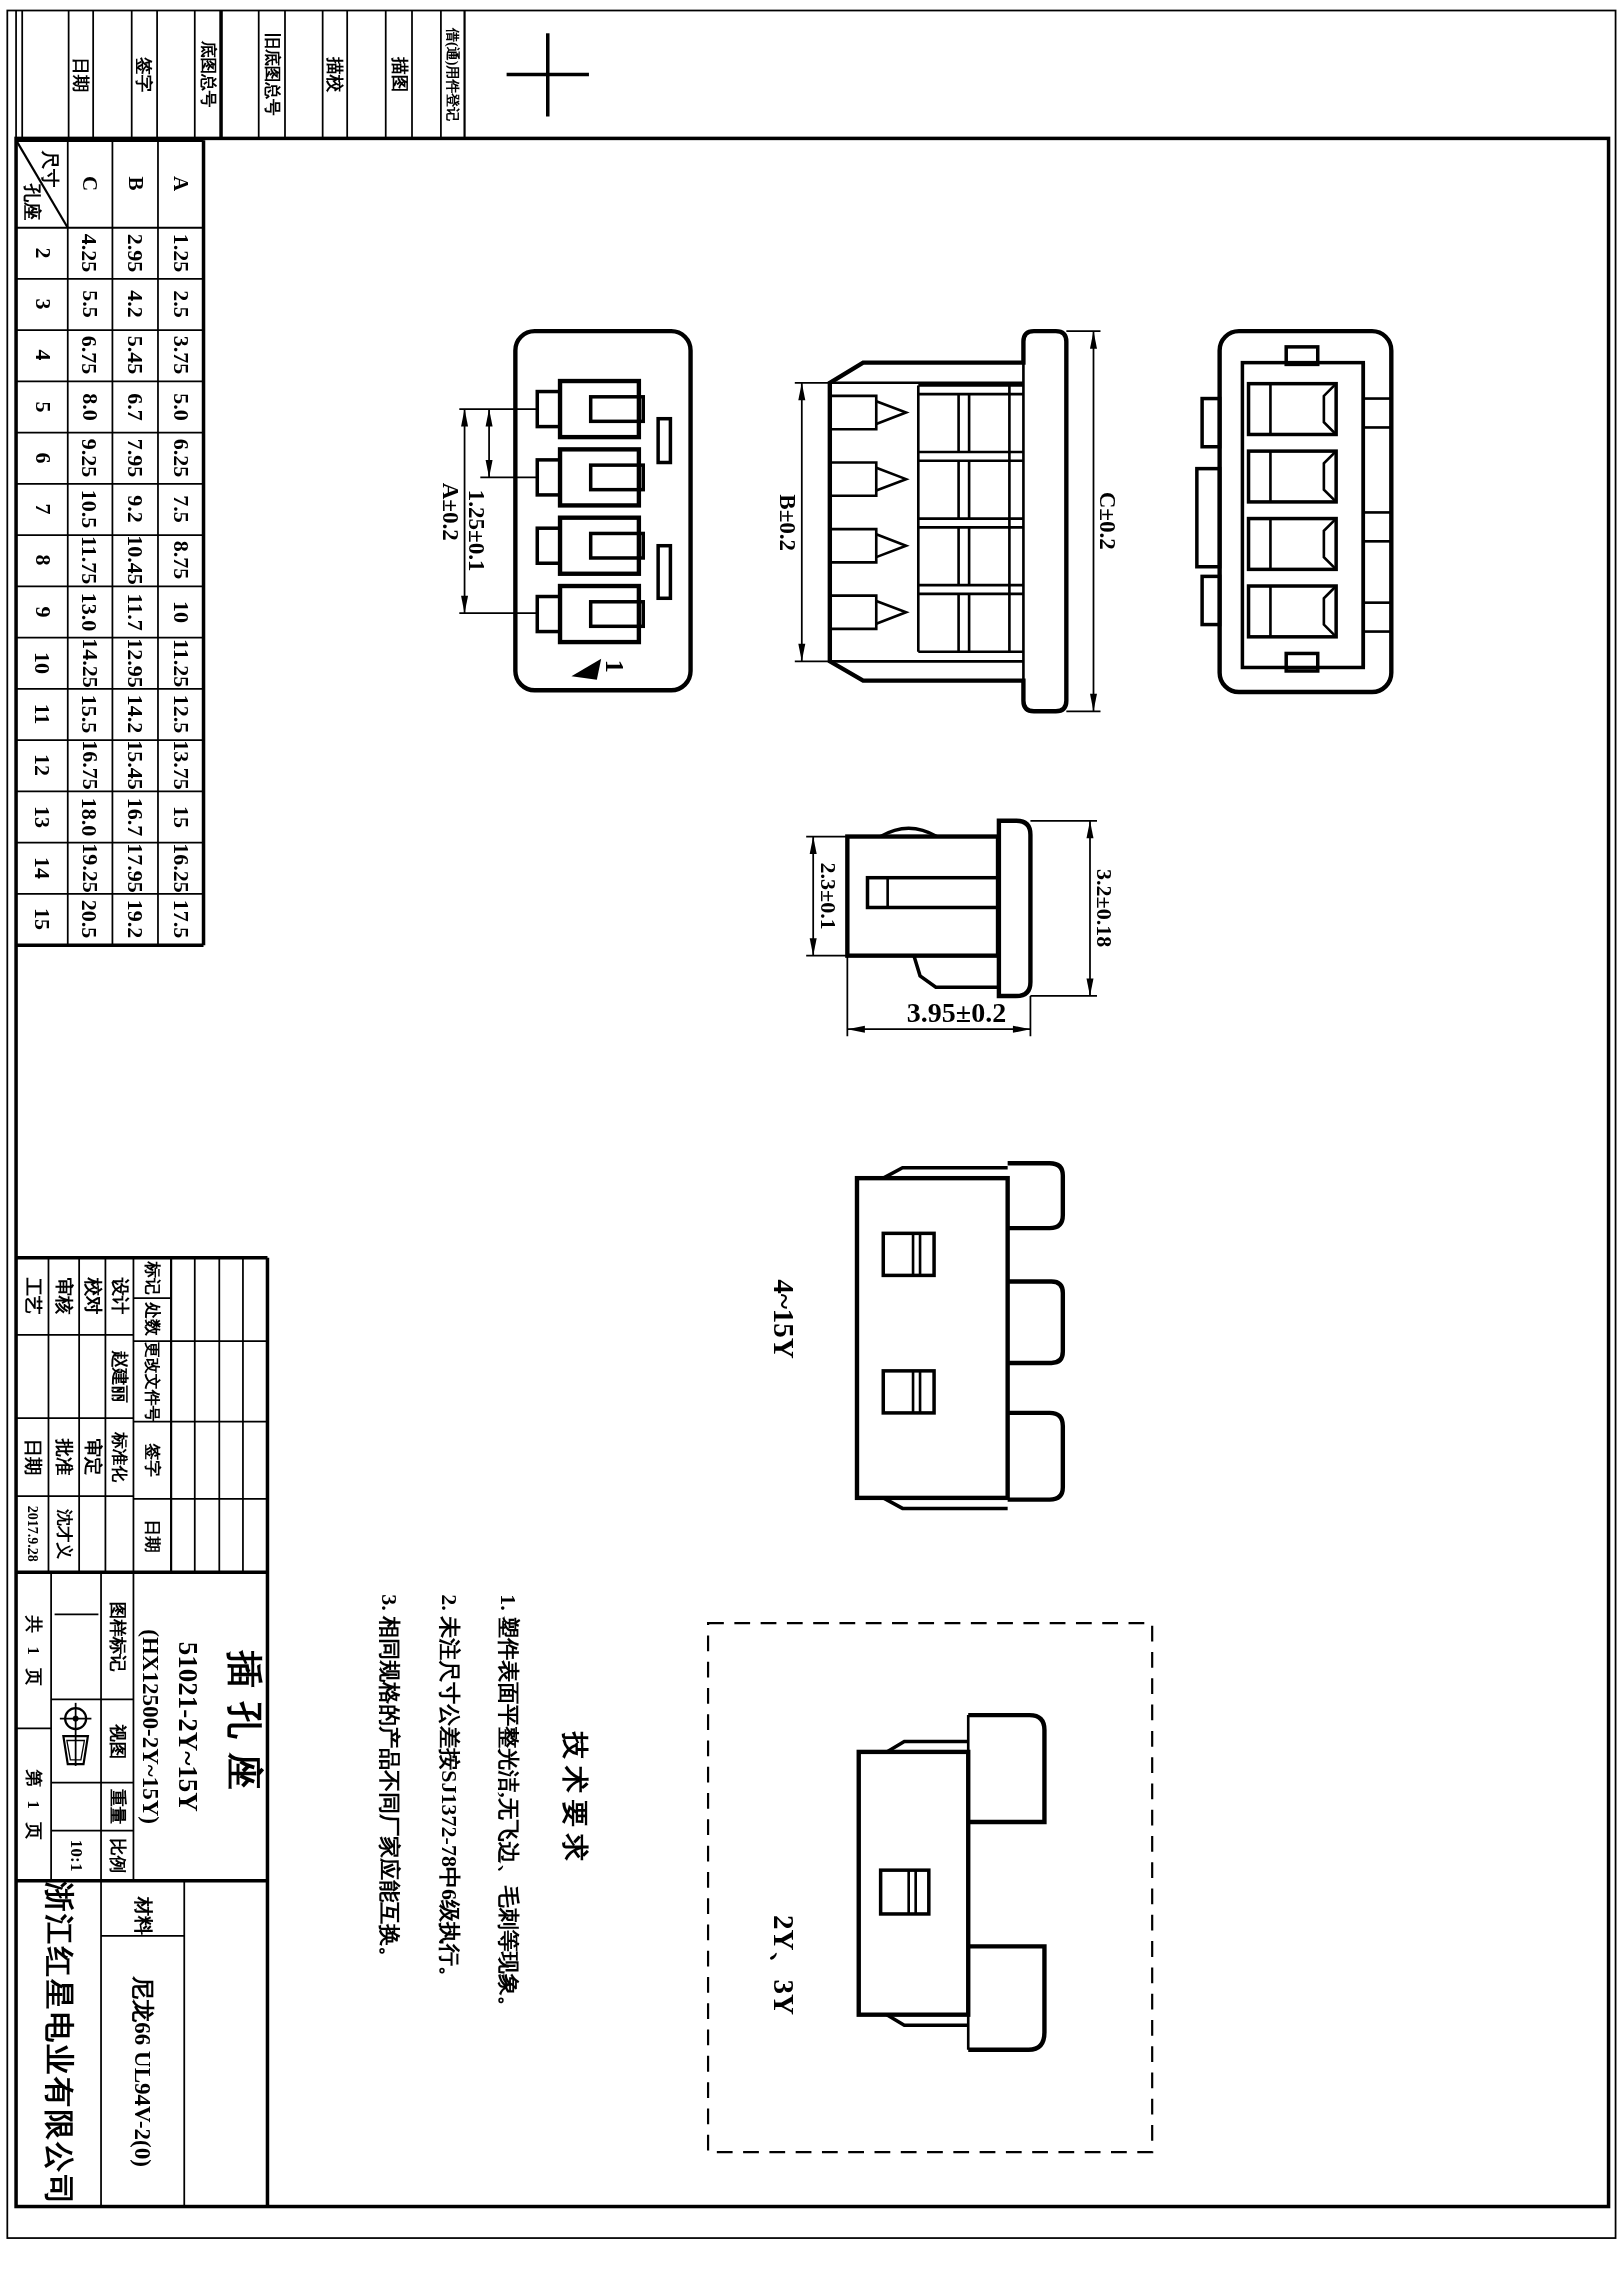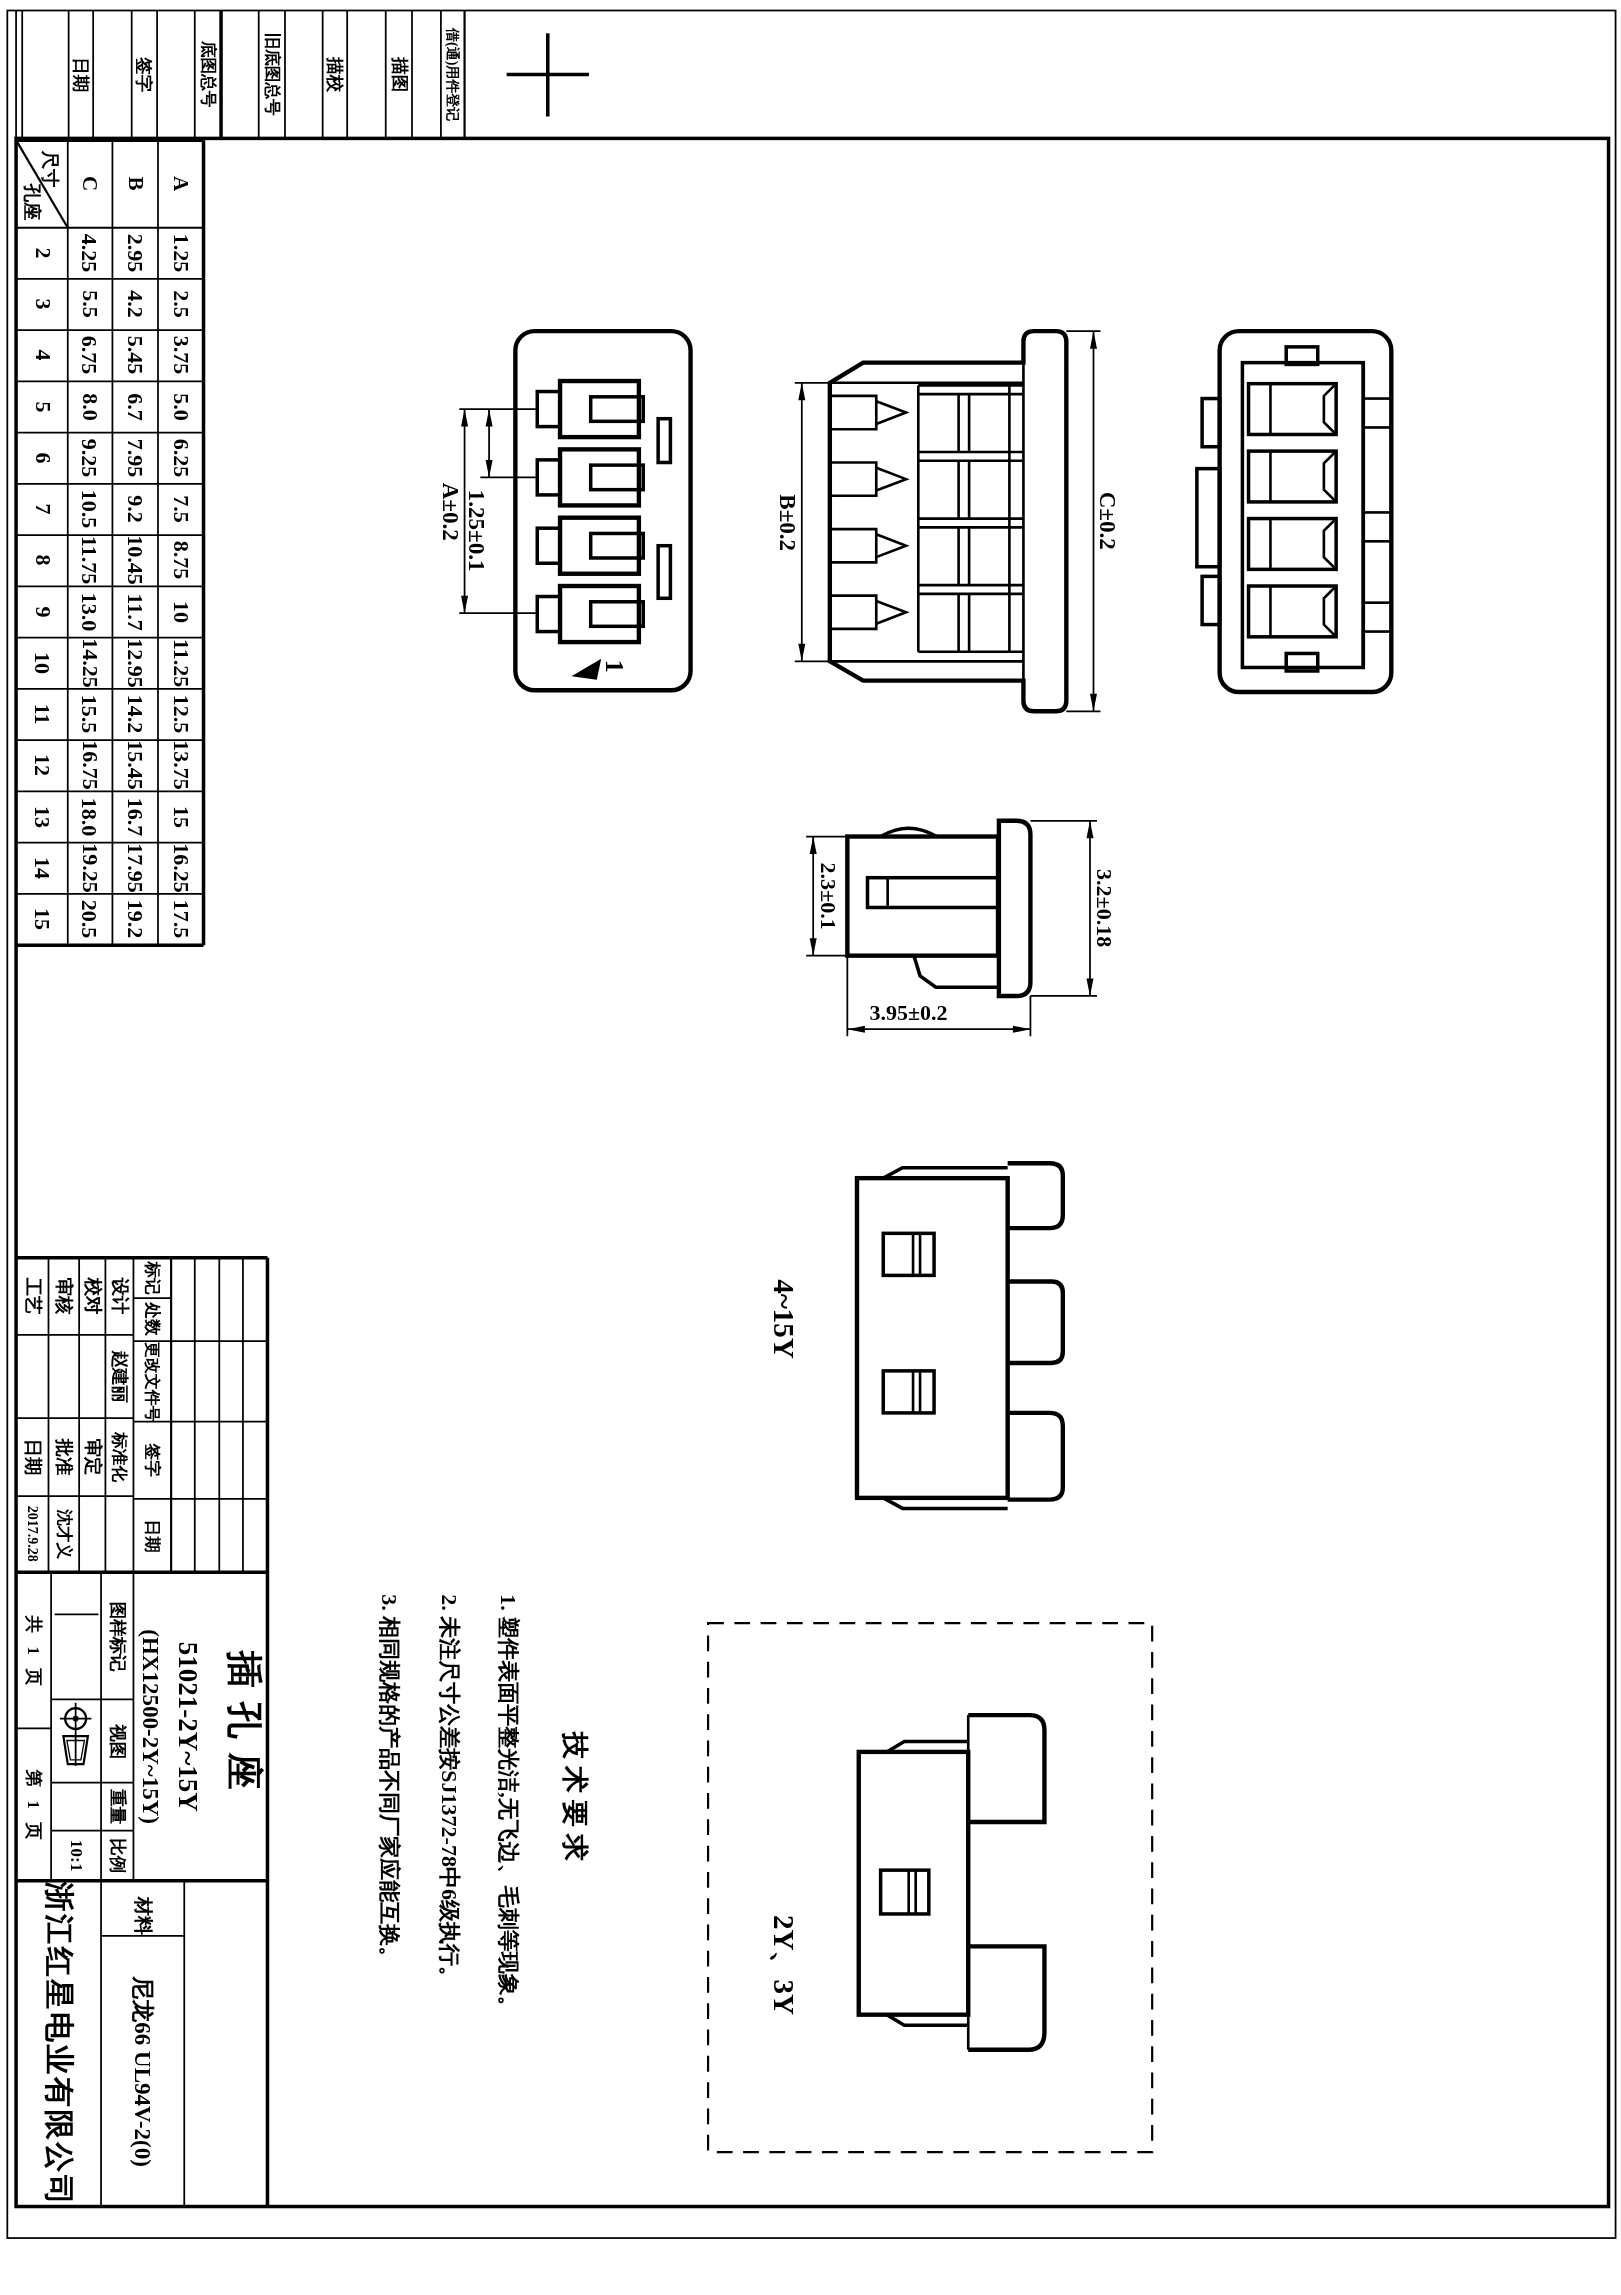--- a/index.html
+++ b/index.html
@@ -305,21 +305,21 @@
       <div class="t" style="left: 112px; top: 894px; width: 46px; height: 51px; font-size: 22px;"><span class="r">19.2</span></div>
       <div class="t" style="left: 158px; top: 894px; width: 46px; height: 51px; font-size: 22px;"><span class="r">17.5</span></div>
     </div>
 
   <div class="t" style="left:438px;top:464px;width:24.5px;height:96px;font-size:23px"><span class="r">A±0.2</span></div>
   <div class="t" style="left:465px;top:469px;width:24.5px;height:123px;font-size:23px"><span class="r">1.25±0.1</span></div>
   <div class="t" style="left:775px;top:473px;width:24.5px;height:100px;font-size:23px"><span class="r">B±0.2</span></div>
   <div class="t" style="left:1095px;top:471px;width:24.5px;height:100px;font-size:23px"><span class="r">C±0.2</span></div>
   <div class="t" style="left:815px;top:845px;width:24.5px;height:102px;font-size:22px"><span class="r">2.3±0.1</span></div>
   <div class="t" style="left:1092px;top:854px;width:24.5px;height:109px;font-size:22px"><span class="r">3.2±0.18</span></div>
-  <div class="t" style="left:854px;top:1001px;width:109px;height:24.5px;font-size:22px"><span>3.95±0.2</span></div>
+  <div class="t" style="left:902px;top:1001px;width:109px;height:24.5px;font-size:28px"><span>3.95±0.2</span></div>
   <div class="t" style="left:603px;top:650px;width:21px;height:32px;font-size:26px"><span class="r">1</span></div>
   <div class="t" style="left:768px;top:1257px;width:30px;height:123px;font-size:29px"><span class="r">4~15Y</span></div>
   <div class="t" style="left:768px;top:1899px;width:30px;height:131px;font-size:29px"><span class="r">2Y、3Y</span></div>
 
   <div class="t" style="left:425px;top:1529px;width:114px;height:541px">
     <div class="r techbox" style="width:541px">
       <div class="tt">技术要求</div>
       <div class="ti">1. 塑件表面平整光洁,无飞边、毛刺等现象。</div>
       <div class="ti">2. 未注尺寸公差按SJ1372-78中6级执行。</div>
       <div class="ti">3. 相同规格的产品不同厂家应能互换。</div>

